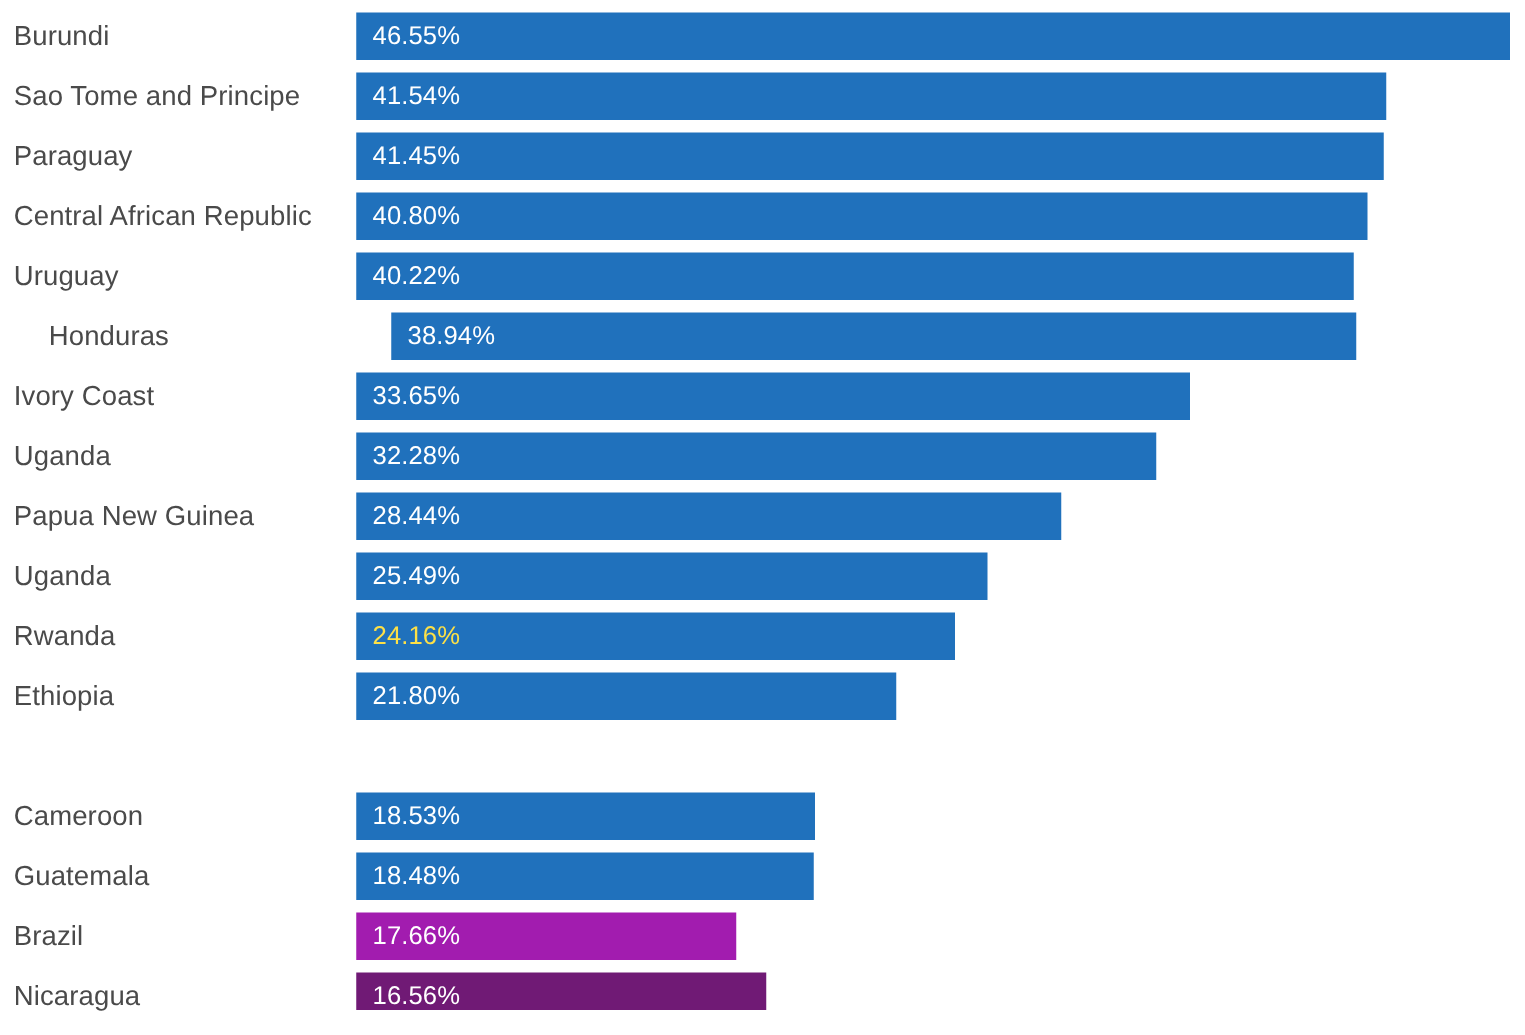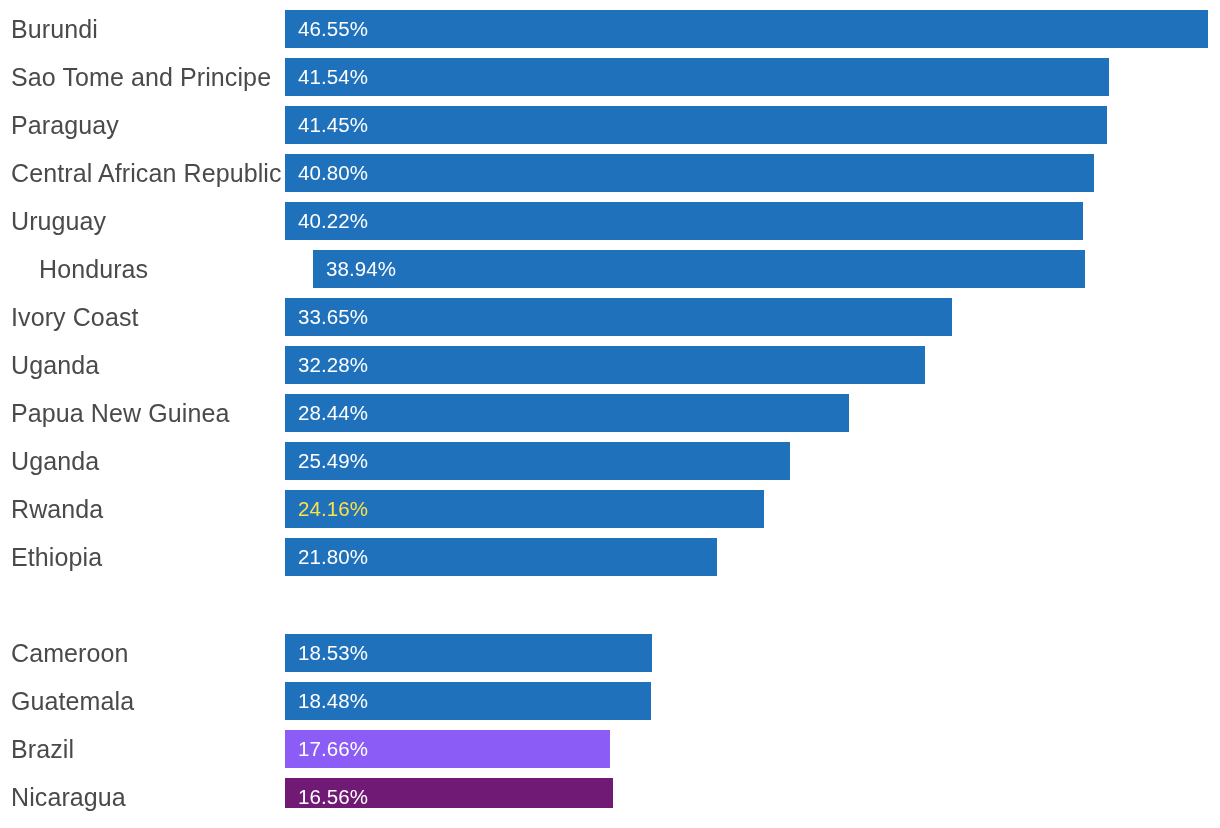--- a/index.html
+++ b/index.html
@@ -24,21 +24,21 @@
     left: 0;
     width: 1220px;
     height: 38px;
   }
   .cat-label {
     position: absolute;
     left: 11px;
     top: 0;
     height: 38px;
     line-height: 38px;
-    font-size: 25px;
+    font-size: 22px;
     font-weight: 400;
     color: #4a4a4a;
     white-space: nowrap;
     letter-spacing: 0.1px;
   }
   .bar-wrap {
     position: absolute;
     left: 285px;
     top: 0;
     height: 38px;
@@ -173,21 +173,21 @@
       <div class="cat-label" style="color: rgb(74, 74, 74); height: 38px; line-height: 38px;">Guatemala</div>
       <div class="bar-wrap" style="left: 285px; height: 38px;">
         <div class="bar" style="background: rgb(32, 113, 188); height: 38px; width: 366.458px;">
           <span class="bar-value" style="color: rgb(255, 255, 255); height: 38px; line-height: 38px;">18.48%</span>
         </div>
       </div>
     </div>
     <div class="row" style="top: 730px; height: 38px; text-decoration: underline;">
       <div class="cat-label" style="color: rgb(74, 74, 74); height: 38px; line-height: 38px;">Brazil</div>
       <div class="bar-wrap" style="left: 285px; height: 38px;">
-        <div class="bar" style="background: #8b5cf6; height: 38px; width: 325px;">
+        <div class="bar" style="background: #a21caf; height: 38px; width: 279px; padding-left: 25px;">
           <span class="bar-value" style="color: rgb(255, 255, 255); height: 38px; line-height: 38px;">17.66%</span>
         </div>
       </div>
     </div>
     <div class="row" style="top: 778px; height: 38px;">
       <div class="cat-label" style="color: rgb(74, 74, 74); height: 38px; line-height: 38px;">Nicaragua</div>
       <div class="bar-wrap" style="left: 285px; height: 38px;">
         <div class="bar" style="background: #701a75; height: 30px; width: 328.385px;">
           <span class="bar-value" style="color: rgb(255, 255, 255); height: 38px; line-height: 38px;">16.56%</span>
         </div>

